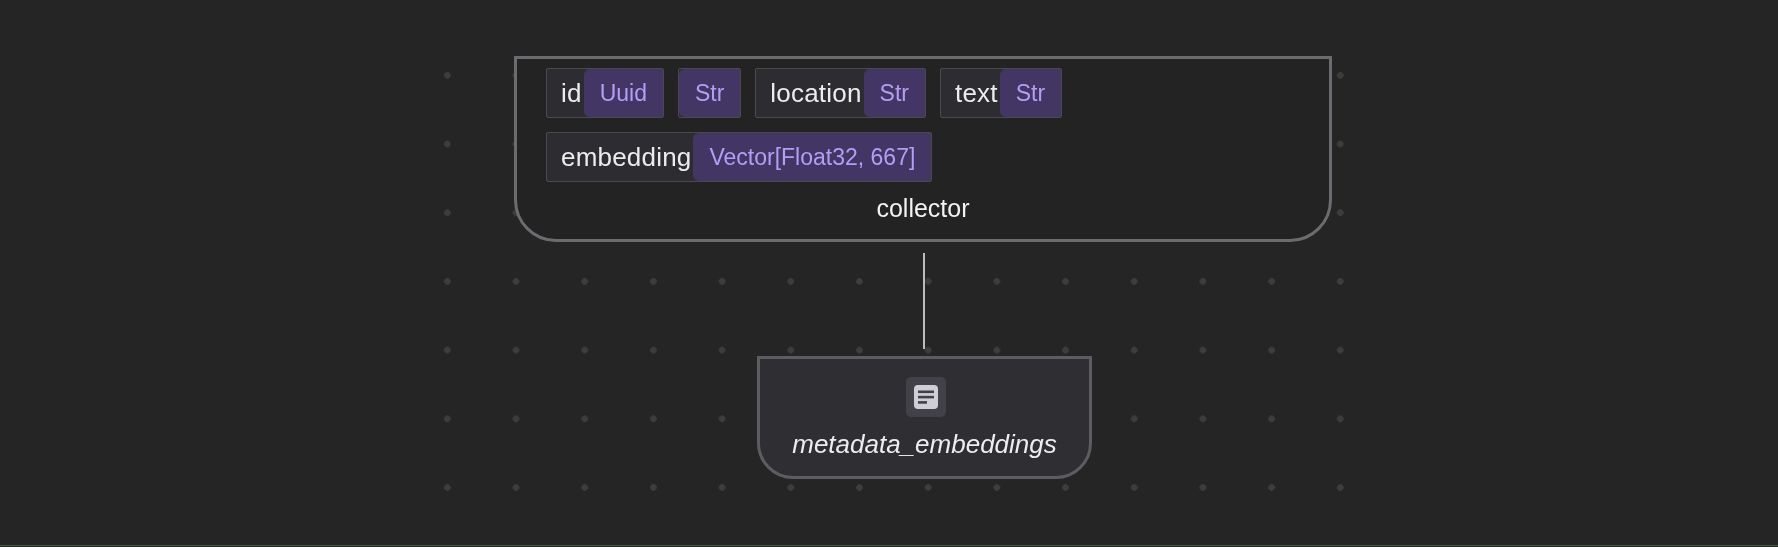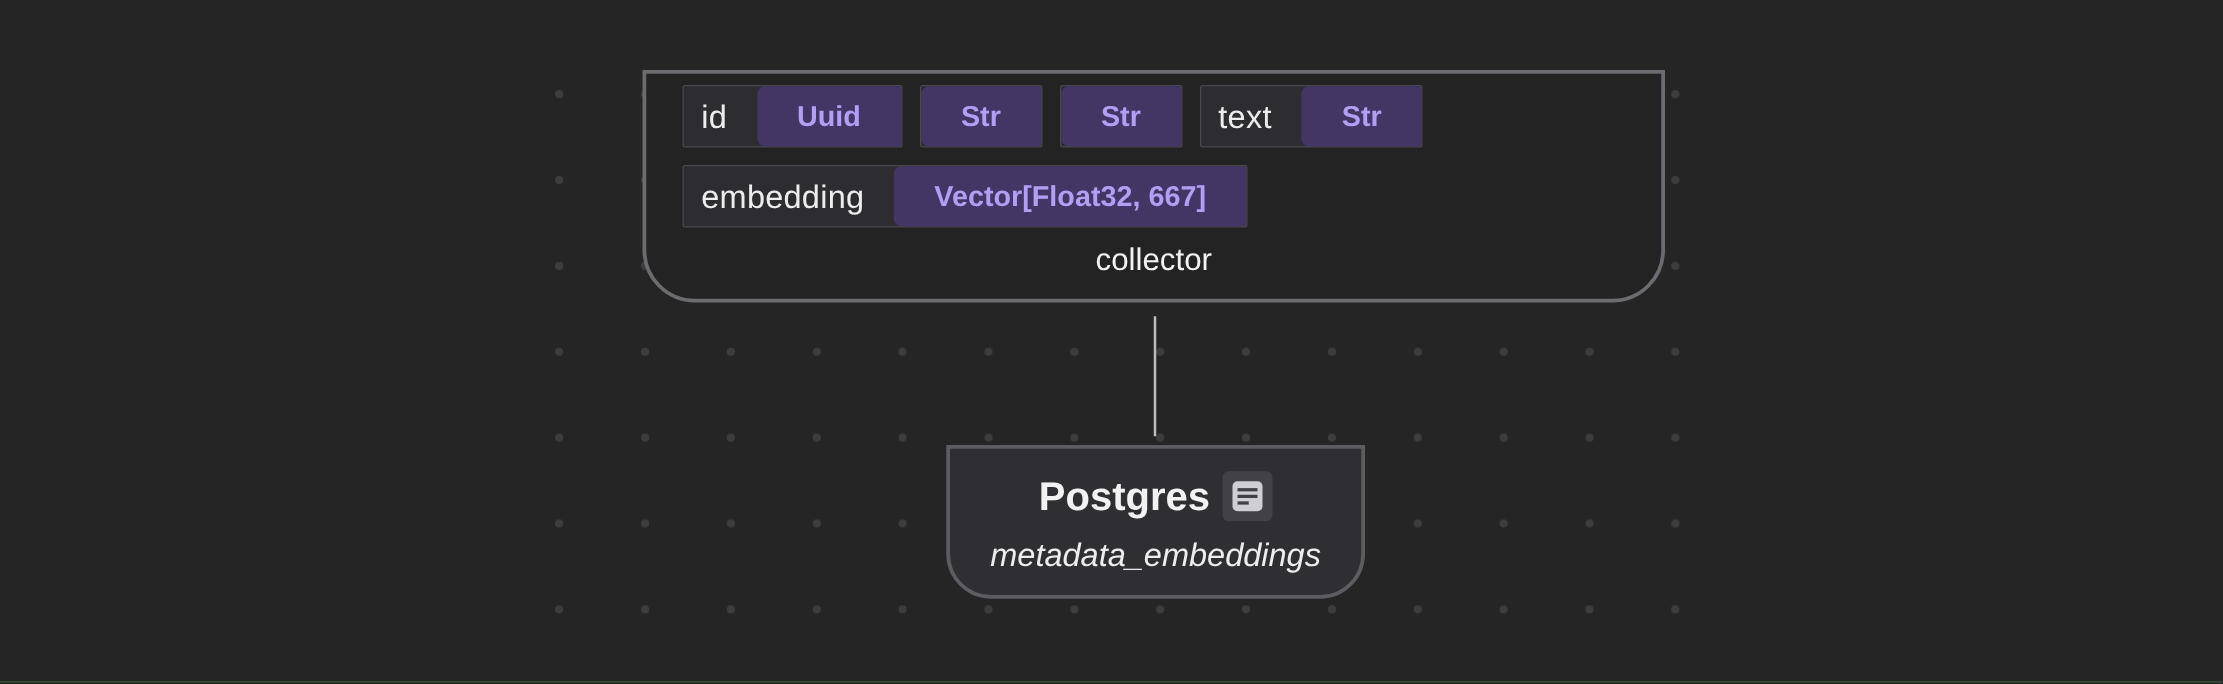--- a/index.html
+++ b/index.html
@@ -67,34 +67,33 @@
       align-items: stretch;
       height: 50px;
       box-sizing: border-box;
       border: 1.5px solid #4a494e;
       background: #2d2c30;
       border-radius: 2px;
     }
     .field-name {
       display: flex;
       align-items: center;
-      padding: 0 24px 0 14px;
+      padding: 0 2px 0 14px;
       color: #ececec;
       font-size: 26px;
       letter-spacing: 0.2px;
     }
     .field-type {
       display: flex;
       align-items: center;
-      padding: 0 32px;
+      padding: 0 16px;
       background: #433664;
       color: #b39ef5;
       font-size: 23px;
       border-radius: 6px 0 0 6px;
-      font-weight: bold;
     }
     .collector-label {
       position: absolute;
       left: 0;
       right: 0;
       top: 135px;
       text-align: center;
       color: #f2f2f2;
       font-size: 25px;
       font-weight: normal;
@@ -165,20 +164,21 @@
   <div class="collector-node">
     <div class="field-row row1">
       <div class="field">
         <span class="field-name">id</span>
         <span class="field-type">Uuid</span>
       </div>
       <div class="field">
         <span class="field-type">Str</span>
       </div>
       <div class="field">
+        <span class="field-name">location</span>
         <span class="field-type">Str</span>
       </div>
       <div class="field">
         <span class="field-name">text</span>
         <span class="field-type">Str</span>
       </div>
     </div>
 
     <div class="field-row row2">
       <div class="field">
@@ -187,21 +187,20 @@
       </div>
     </div>
 
     <div class="collector-label">collector</div>
   </div>
 
   <div class="connector"></div>
 
   <div class="postgres-node">
     <div class="pg-title-row">
-      <span class="pg-title">Postgres</span>
       <span class="pg-icon-btn">
         <svg width="28" height="28" viewBox="0 0 28 28">
           <rect x="2" y="2" width="24" height="24" rx="4" fill="#cfcdd6"></rect>
           <rect x="6" y="7.5" width="16" height="2.6" fill="#424147"></rect>
           <rect x="6" y="12.8" width="16" height="2.6" fill="#424147"></rect>
           <rect x="6" y="18.1" width="9" height="2.6" fill="#424147"></rect>
         </svg>
       </span>
     </div>
     <div class="pg-subtitle">metadata_embeddings</div>

